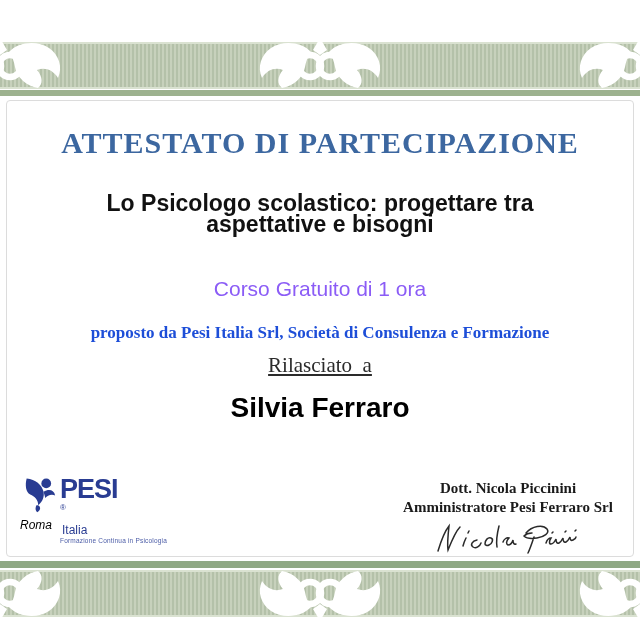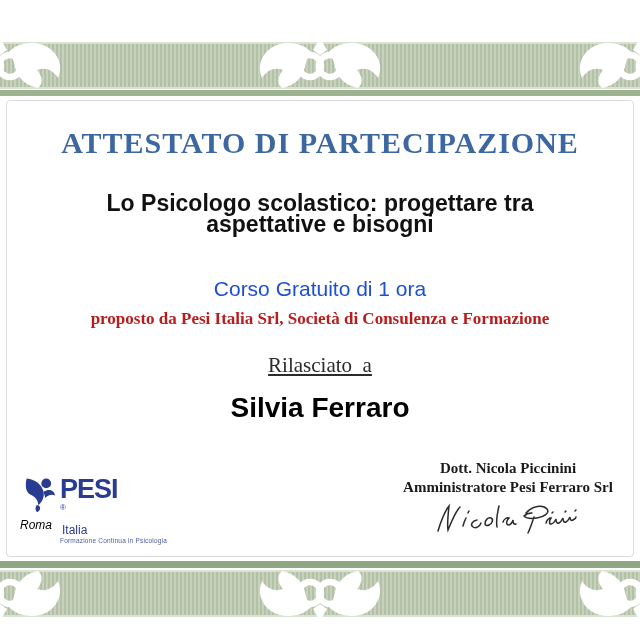--- a/index.html
+++ b/index.html
@@ -37,44 +37,44 @@
 
   
   .center-line { position:absolute; left:0; width:640px; text-align:center; }
   .title {
     top:126px; font-family:"Liberation Serif", serif; font-weight:bold;
     font-size:30px; letter-spacing:1px; color:#3c67a0;
   }
   .course-line { font-weight:bold; font-size:23px; color:#111; }
   .course-1 { top:190px; }
   .course-2 { top:211px; }
-  .corso { top:277px; font-size:21px; color:#1d4ed8; }
+  .corso { top:277px; font-size:21px; color:#8b5cf6; }
   .proposto {
-    top:309px; font-family:"Liberation Serif", serif; font-weight:bold;
-    font-size:17px; color:#b91c1c;
+    top:323px; font-family:"Liberation Serif", serif; font-weight:bold;
+    font-size:17px; color:#1d4ed8;
   }
   .rilasciato {
     top:353px; font-family:"Liberation Serif", serif; font-size:21px;
     color:#2b2b2b; white-space:pre;text-decoration:underline;
   }
   .recipient { top:392px; font-weight:bold; font-size:28px; color:#000; }
 
   
   .logo-block { left:24px; top:476px; display:flex; align-items:flex-start; }
   .logo-icon { width:32px; height:37px; margin-right:4px; }
   .logo-text-col { display:flex; flex-direction:column; }
   .logo-row { display:flex; align-items:flex-start; line-height:1;flex-direction:column; }
   .logo-brand { font-weight:bold; font-size:27px; color:#293c92; letter-spacing:-1px; }
   .logo-reg { font-size:8px; color:#293c92; margin-top:1px; }
   .logo-country { font-weight:normal; font-size:12px; color:#293c92; margin:12px 0 0 2px; }
   .logo-tagline { font-size:6.5px; color:#4a5ba6; margin-top:1px; letter-spacing:0.2px; }
   .roma { left:20px; top:518px; font-size:12px; color:#000;font-style:italic; }
 
   
-  .sig-block { right:12px; top:459px; width:240px; text-align:center; }
+  .sig-block { right:12px; top:479px; width:240px; text-align:center; }
   .sig-line {
     font-family:"Liberation Serif", serif; font-weight:bold;
     font-size:15px; color:#1a1a1a; line-height:19px;
   }
   .sig-scribble { width:150px; height:36px; margin-top:3px; }
 </style>
 </head>
 <body>
 
 <svg width="0" height="0" style="position:absolute" aria-hidden="true">

